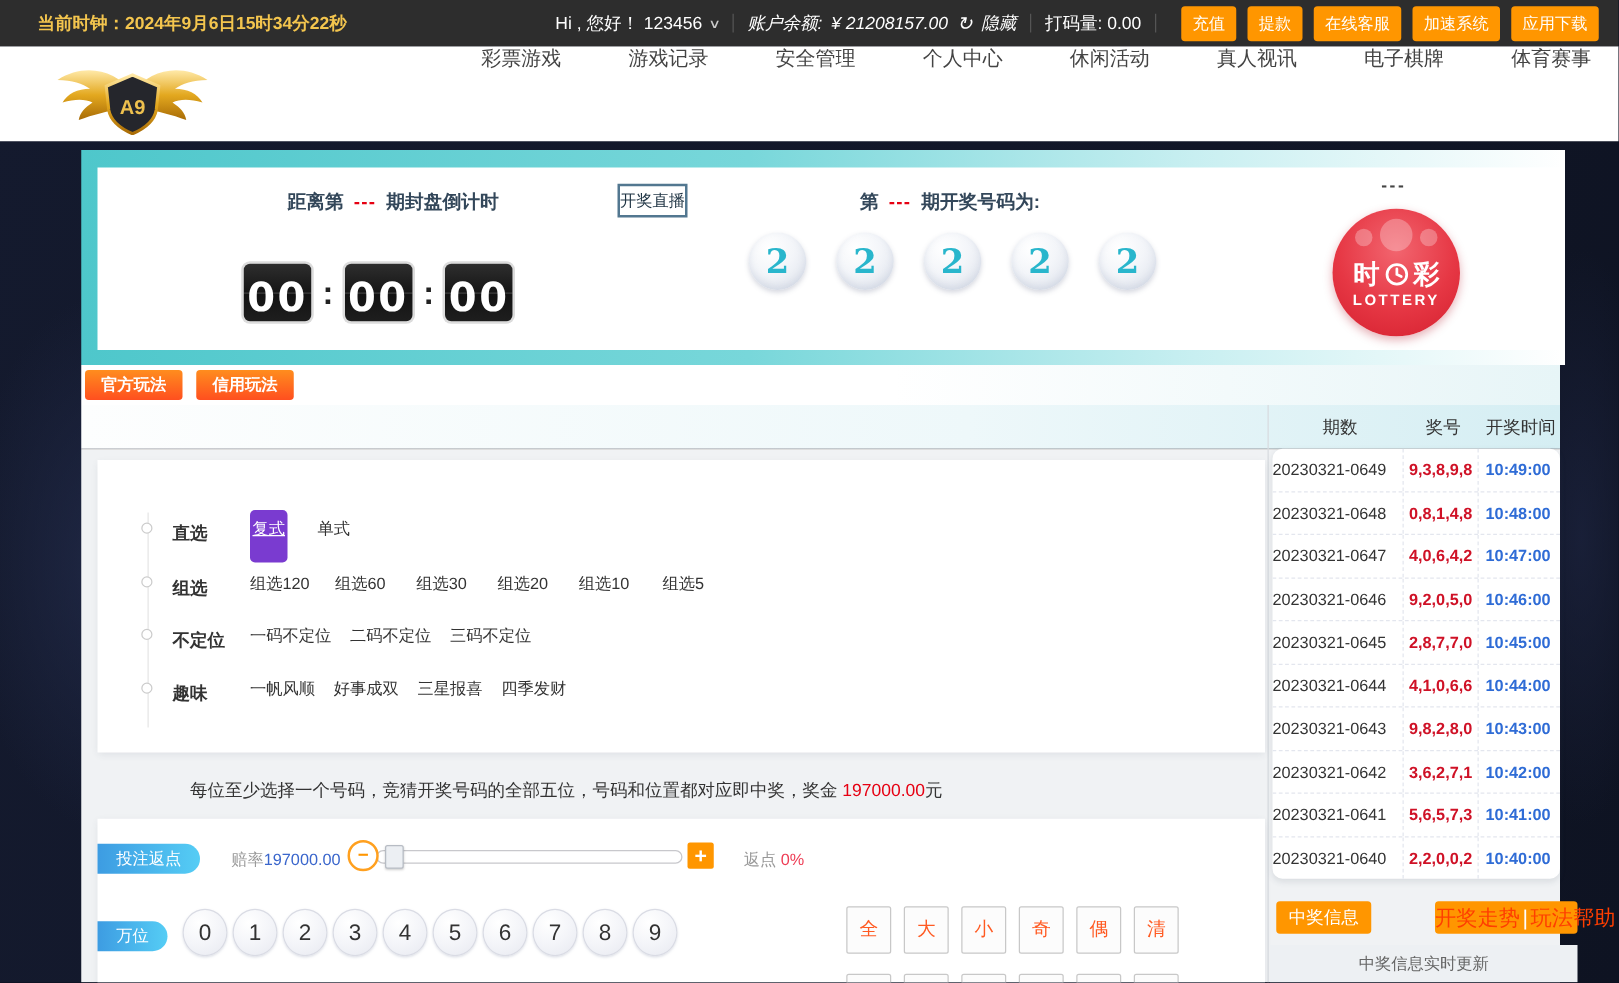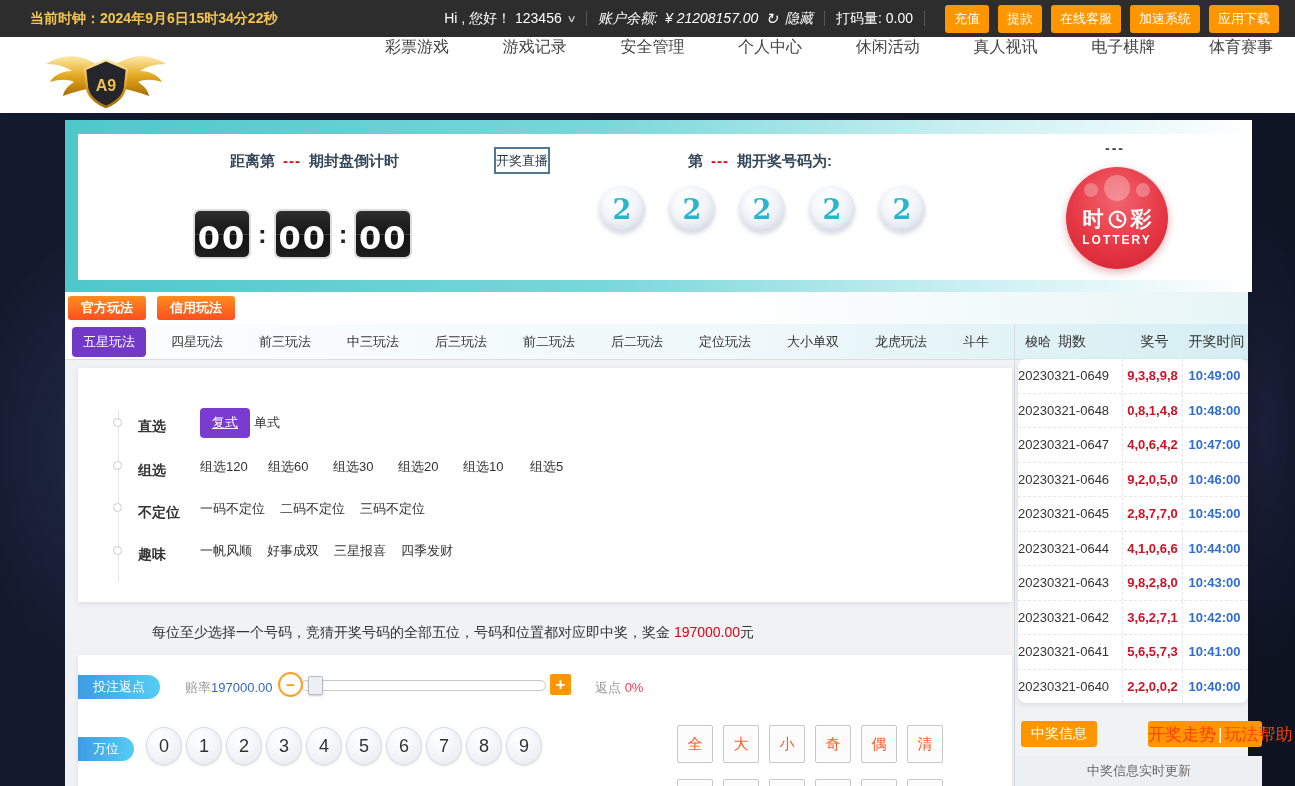--- a/index.html
+++ b/index.html
@@ -92,21 +92,21 @@
 
   
   .play-panel { position:absolute; left:78px; top:368px; width:934px; height:234px; background:#fff;
                 box-shadow:0 2px 6px rgba(60,70,90,.10); }
   .rail { position:absolute; left:40px; top:42px; width:1px; height:172px; background:#e6e6e6; }
   .rail-dot { position:absolute; left:35px; width:9px; height:9px; border-radius:50%;
               background:#fff; border:1px solid #ccc; }
   .prow { position:absolute; left:0; right:0; height:30px; }
   .plabel { position:absolute; left:60px; top:3px; line-height:30px; font-size:14px; font-weight:bold; color:#333; }
   .popt { position:absolute; top:0; line-height:30px; font-size:13px; color:#333; cursor:pointer; white-space:nowrap; }
-  .popt.sel { background:#7a3bd0; color:#fff; border-radius:4px; padding:0 12px; height:30px;text-decoration:underline; }
+  .popt.sel { background:#7a3bd0; color:#fff; border-radius:4px; padding:0 2px; height:42px;text-decoration:underline; }
 
   
   .desc { position:absolute; left:152px; top:624px; font-size:14px; color:#333; }
   .desc .amt { color:#e60012; }
 
   
   .bet-panel { position:absolute; left:78px; top:655px; width:934px; height:180px; background:#fff;
                box-shadow:0 2px 6px rgba(60,70,90,.10); }
   .tag-blue { position:absolute; left:0; height:24px; line-height:24px; padding:0 15px;
               background:linear-gradient(90deg,#3d9ce2 0%,#55cdf5 100%); color:#fff; font-size:13px;
@@ -273,34 +273,20 @@
       </div>
     </div>
   </div>
 
   <div class="strip-modes">
     <button class="mode-btn" style="left:3px">官方玩法</button>
     <button class="mode-btn" style="left:92px">信用玩法</button>
   </div>
 
   <div class="strip-tabs">
-    <div class="tabs">
-      <span class="tab active">五星玩法</span>
-      <span class="tab">四星玩法</span>
-      <span class="tab">前三玩法</span>
-      <span class="tab">中三玩法</span>
-      <span class="tab">后三玩法</span>
-      <span class="tab">前二玩法</span>
-      <span class="tab">后二玩法</span>
-      <span class="tab">定位玩法</span>
-      <span class="tab">大小单双</span>
-      <span class="tab">龙虎玩法</span>
-      <span class="tab">斗牛</span>
-      <span class="tab">梭哈</span>
-    </div>
     <div class="sb-headers">
       <span class="sbh1">期数</span>
       <span class="sbh2">奖号</span>
       <span class="sbh3">开奖时间</span>
     </div>
   </div>
 
   <div class="body-bg"></div>
   <div class="vdiv"></div>
 

